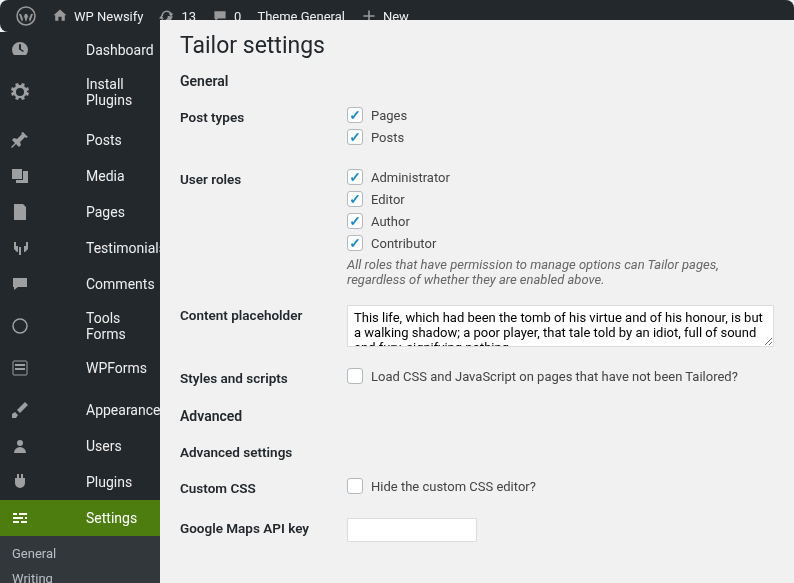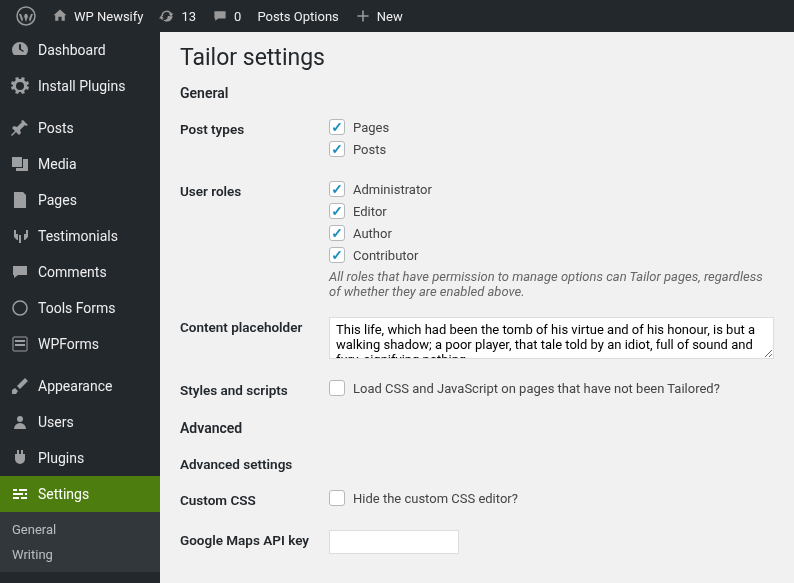--- a/index.html
+++ b/index.html
@@ -1,39 +1,39 @@
 <!DOCTYPE html>
 <html><head>
 <meta charset="utf-8">
 <style>
   * { box-sizing: border-box; margin: 0; padding: 0; }
   body { font-family: -apple-system, BlinkMacSystemFont, "Segoe UI", Roboto, sans-serif; font-size: 13px; color: #444; background: #f1f1f1; width: 794px; height: 583px; overflow: hidden; }
   
   
-  .admin-bar { background: #23282d; height: 32px; display: flex; align-items: center; padding: 0 8px; color: #eee; font-size: 13px; }
+  .admin-bar { background: #23282d; height: 32px; display: flex; align-items: center; padding: 0 8px; color: #eee; font-size: 13px; border-radius: 8px; }
   .ab-item { display: flex; align-items: center; padding: 0 8px; color: #eee; height: 32px; cursor: pointer; }
   .ab-icon { font-size: 16px; margin-right: 6px; display: inline-flex; align-items: center; }
   .wp-logo { width: 20px; height: 20px; }
   
   
   .admin-menu { position: absolute; left: 0; top: 32px; width: 160px; background: #23282d; height: 551px; overflow: hidden; }
-  .menu-item { display: flex; align-items: center; padding: 8px 8px 8px 10px; color: #eee; font-size: 14px; cursor: pointer; }
+  .menu-item { display: flex; align-items: center; padding: 8px 8px 8px 10px; color: #eee; font-size: 14px; cursor: pointer; gap: 48px; }
   .menu-item .m-icon { width: 20px; height: 20px; margin-right: 8px; display: inline-flex; align-items: center; justify-content: center; opacity: 0.6; }
   .menu-item.current { background: #4d7c0f; color: #fff; position: relative; }
   .menu-item.current .m-icon { opacity: 1; }
   .menu-item.current::after { content: ""; position: absolute; right: -8px; top: 50%; transform: translateY(-50%); border: 8px solid transparent; border-right-color: #f1f1f1; }
   .submenu { background: #32373c; padding: 5px 0; }
   .submenu-item { padding: 5px 12px; color: rgba(240,245,250,0.7); font-size: 13px; cursor: pointer; }
   
   
-  .content { position: absolute; left: 160px; top: 32px; right: 0; padding: 10px 20px 20px 20px; background: #f1f1f1; height: 551px; overflow: auto; }
+  .content { position: absolute; left: 160px; top: 20px; right: 0; padding: 10px 20px 20px 20px; background: #f1f1f1; height: 551px; overflow: auto; }
   h1 { font-size: 23px; font-weight: 400; color: #23282d; margin: 2px 0 14px 0; }
   h2 { font-size: 14px; font-weight: 600; color: #23282d; margin: 8px 0 18px 0; }
   .form-row { display: flex; margin-bottom: 18px; align-items: flex-start; }
-  .form-label { width: 149px; font-weight: 600; font-size: 13.5px; color: #23282d; padding-top: 2px; flex-shrink: 0; }
+  .form-label { width: 167px; font-weight: 600; font-size: 13.5px; color: #23282d; padding-top: 2px; flex-shrink: 0; }
   .form-field { flex: 1; }
   .checkbox-line { display: flex; align-items: center; margin-bottom: 6px; }
   .checkbox { width: 16px; height: 16px; border: 1px solid #b4b9be; background: #fff; margin-right: 8px; display: inline-flex; align-items: center; justify-content: center; border-radius: 3px; cursor: pointer; flex-shrink: 0; }
   .checkbox.checked::before { content: "✓"; color: #1e8cbe; font-size: 14px; font-weight: bold; line-height: 1; }
   .desc { font-style: italic; color: #666; margin-top: 4px; font-size: 13px; }
   textarea { width: 100%; min-height: 42px; border: 1px solid #ddd; padding: 4px 6px; font-size: 13px; font-family: inherit; resize: vertical; background: #fff; }
   input[type=text] { border: 1px solid #ddd; padding: 3px 6px; font-size: 13px; background: #fff; width: 130px; height: 24px; }
 </style>
 </head>
 <body>
@@ -63,21 +63,21 @@
   </div>
   <div class="ab-item">
     <span class="ab-icon">
       <svg width="16" height="16" viewBox="0 0 20 20" fill="#999">
           <path d="M3 4h14v9H8l-4 3v-3H3z"></path>
         </svg>
     </span>
     <span>0</span>
   </div>
   <div class="ab-item">
-    <span>Posts Options</span>
+    <span>Theme General</span>
   </div>
   <div class="ab-item">
     <span class="ab-icon">
       <svg width="16" height="16" viewBox="0 0 20 20" fill="#999">
           <path d="M9 3h2v6h6v2h-6v6H9v-6H3V9h6z"></path>
         </svg>
     </span>
     <span>New</span>
   </div>
 </div>

